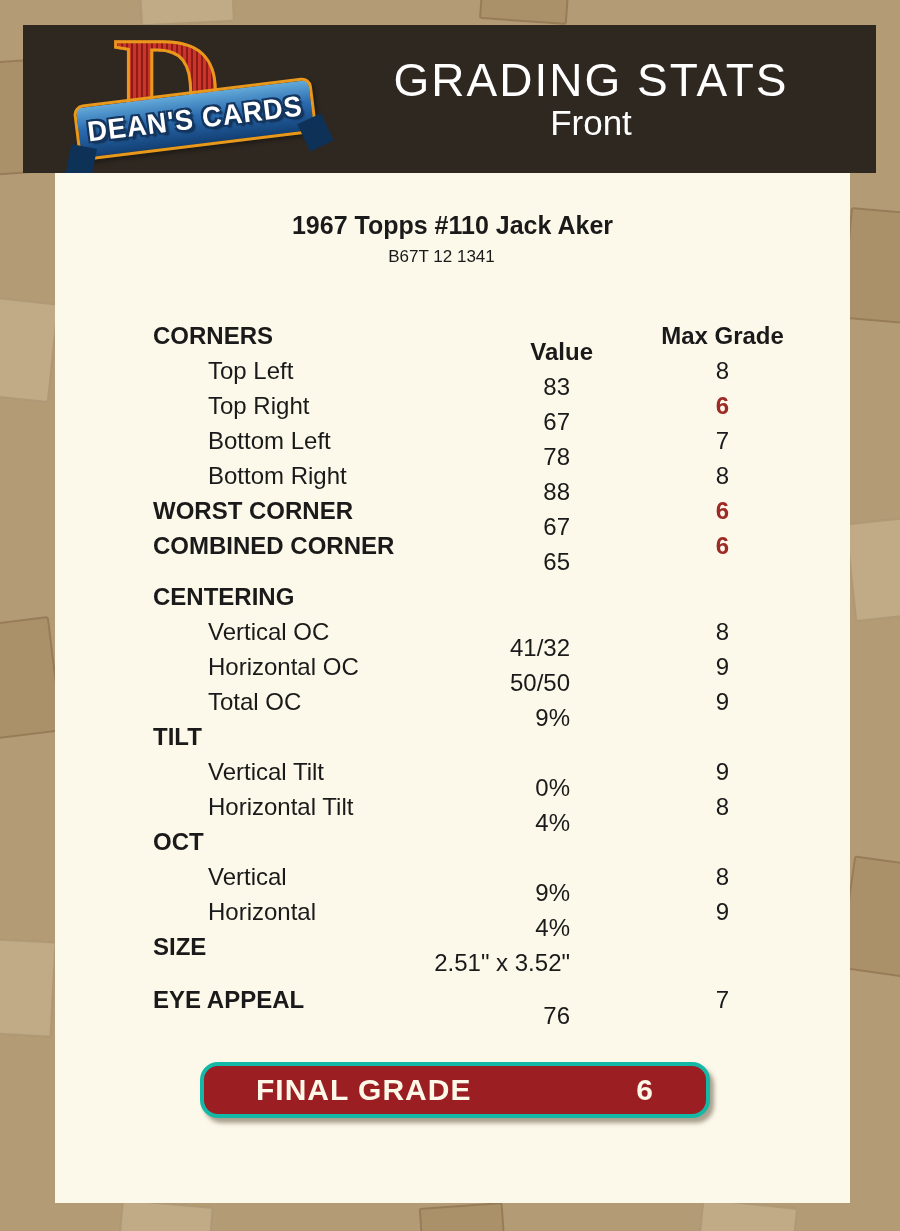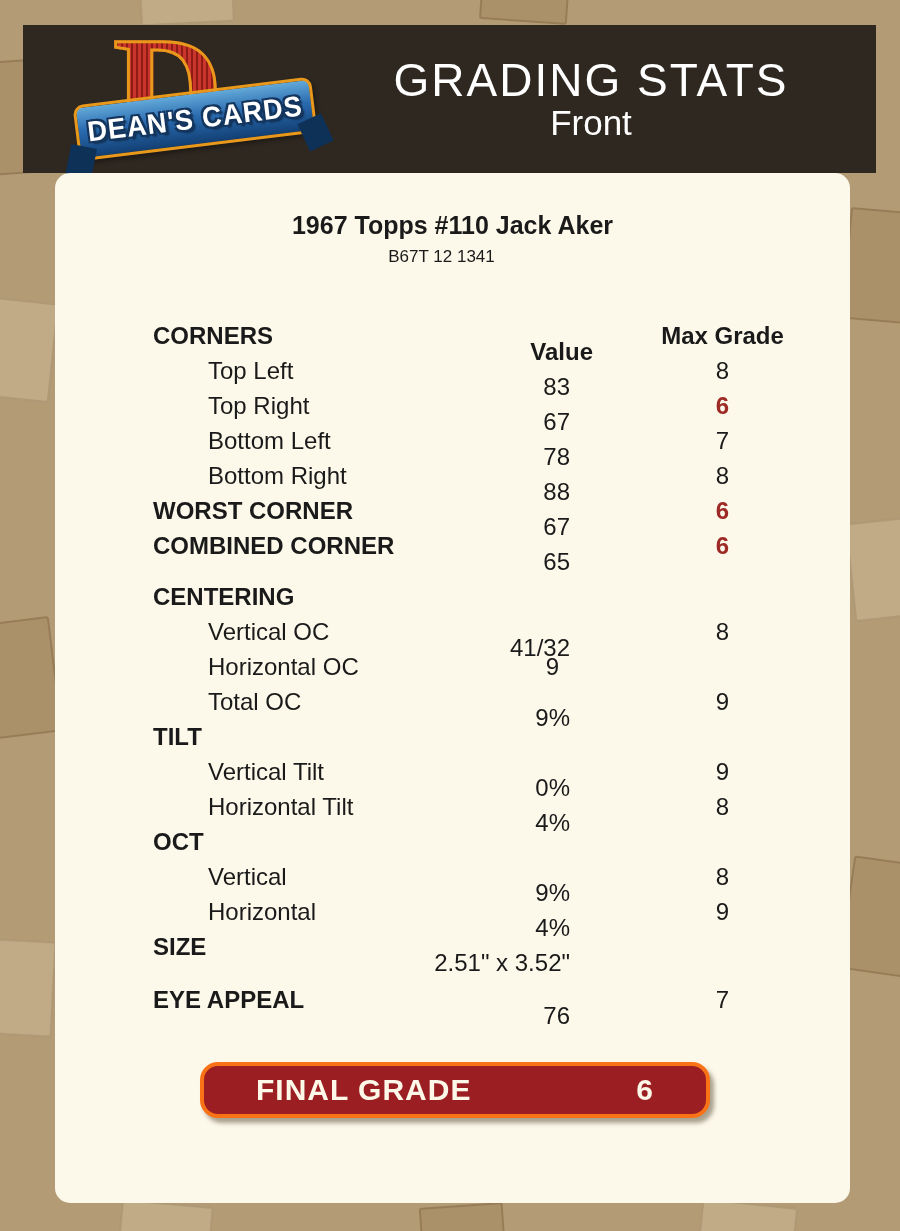--- a/index.html
+++ b/index.html
@@ -66,21 +66,21 @@
   .ribbon:after{right:-14px;bottom:-18px;transform:rotate(-18deg);}
   .ribbon-text{
     color:#fff;font-weight:bold;font-size:27px;letter-spacing:1px;white-space:nowrap;
     text-shadow:-2px -2px 0 #13355e,2px -2px 0 #13355e,-2px 2px 0 #13355e,2px 2px 0 #13355e,3px 3px 2px rgba(0,0,0,.5);
     transform:scaleY(1.05);
   }
 
   
   .panel{
     position:absolute;left:55px;top:173px;width:795px;height:1030px;
-    background:var(--panel_bg,#fcf8ea);color:#1a1a1a;border-radius:15px;
+    background:var(--panel_bg,#fcf8ea);color:#1a1a1a;
   }
   .card-title{position:absolute;left:0;top:38px;width:795px;text-align:center;
     font-weight:bold;font-size:25px;}
   .card-id{position:absolute;left:0;top:74px;width:773px;text-align:center;font-size:17px;}
 
   
   .gtable{position:absolute;left:98px;top:145px;width:642px;}
   .row{display:flex;height:35px;line-height:35px;font-size:24px;}
   .row .label{width:247px;white-space:nowrap;}
   .row .value{width:170px;text-align:right;white-space:nowrap;margin-top:16px;}
@@ -88,21 +88,21 @@
   .row.sub .label{padding-left:55px;box-sizing:border-box;}
   .row.section .label,.row.colhead .label{font-weight:bold;}
   .row.colhead .value,.row.colhead .grade{font-weight:bold;}
   .row.colhead .value{transform:translateX(23px);}
   .grade.red{color:var(--accent_red,#9e2a26);font-weight:bold;}
 
   
   .final-btn{
     position:absolute;left:145px;top:889px;width:510px;height:56px;box-sizing:border-box;
     background:var(--button_red,#9b1e23);
-    border:4px solid #f97316;border-radius:18px;
+    border:4px solid #14b8a6;border-radius:18px;
     box-shadow:4px 5px 4px rgba(100,88,66,.55);
     display:flex;align-items:center;justify-content:space-between;
     padding:0 52px;cursor:pointer;
   }
   .final-btn .fg-label,.final-btn .fg-value{
     color:#fdf8e8;font-weight:bold;font-size:30px;letter-spacing:1px;line-height:1;
   }
 </style>
 </head>
 <body>
@@ -180,20 +180,21 @@
         <span class="value"></span>
         <span class="grade"></span>
       </div>
       <div class="row sub">
         <span class="label">Vertical OC</span>
         <span class="value">41/32</span>
         <span class="grade">8</span>
       </div>
       <div class="row sub">
         <span class="label">Horizontal OC</span>
+        <span class="value">50/50</span>
         <span class="grade">9</span>
       </div>
       <div class="row sub">
         <span class="label">Total OC</span>
         <span class="value">9%</span>
         <span class="grade">9</span>
       </div>
       <div class="row section">
         <span class="label">TILT</span>
         <span class="value"></span>

